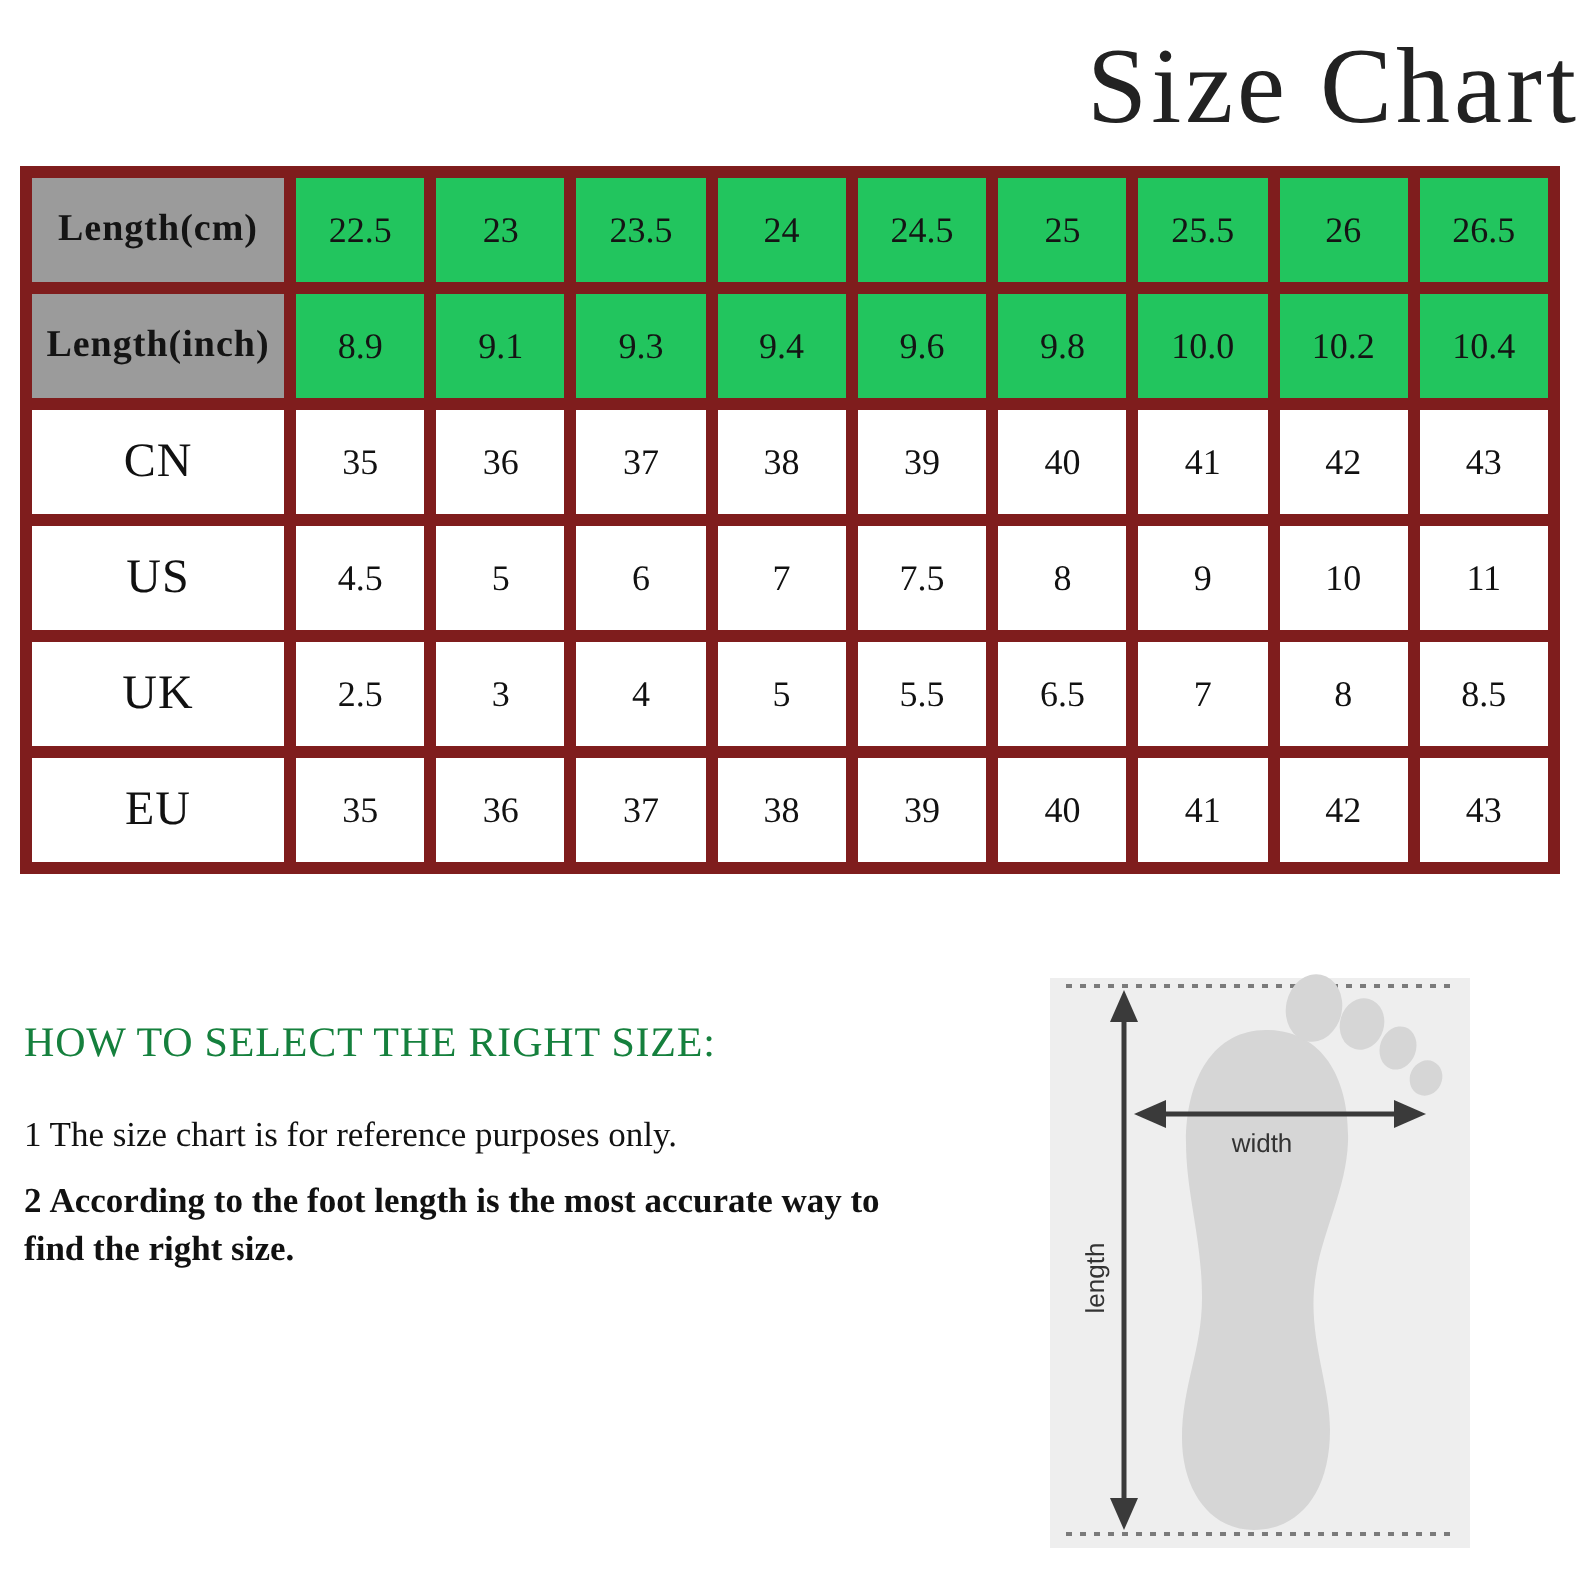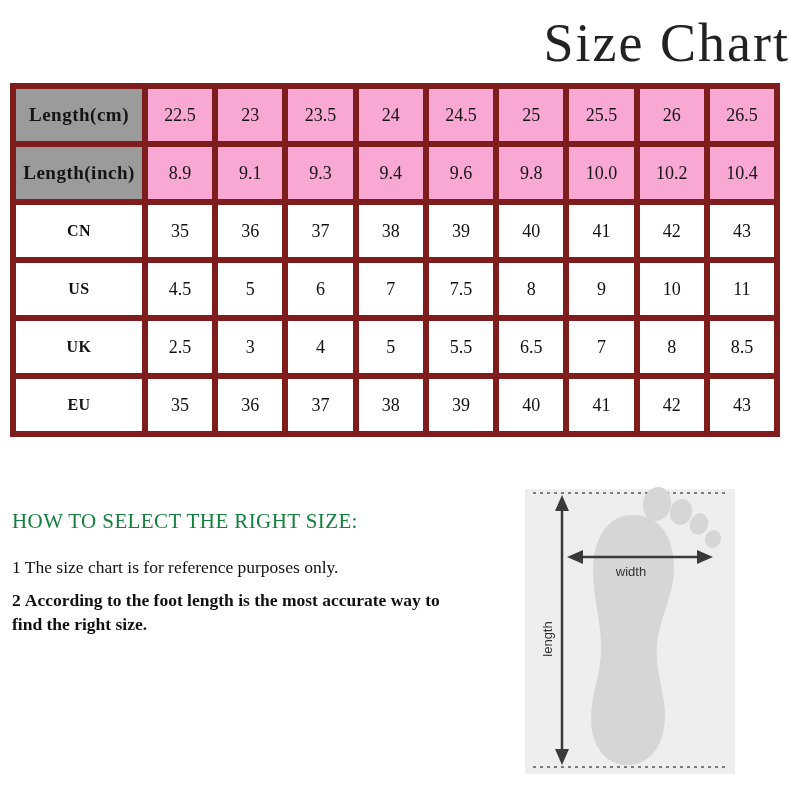--- a/index.html
+++ b/index.html
@@ -49,31 +49,31 @@
     text-align: center;
     vertical-align: middle;
     height: 52px;
     font-size: 18px;
     font-family: "Liberation Serif", serif;
     font-weight: 400;
     color: #111;
     padding: 0 2px;
   }
   table.size-chart tr.head-row td {
-    background: #f9a8d4;
+    background: #22c55e;
     color: #141414;
   }
   table.size-chart tr.head-row td.rowlabel {
     background: #9b9b9b;
     font-weight: bold;
     font-size: 19px;
   }
   table.size-chart td.rowlabel {
-    font-weight: bold;
-    font-size: 16px;
+    font-weight: normal;
+    font-size: 24px;
     letter-spacing: 0.5px;
   }
   table.size-chart col.first { width: 132px; }
 
   
   .bottom {
     position: relative;
     margin-top: 42px;
     height: 320px;
   }

